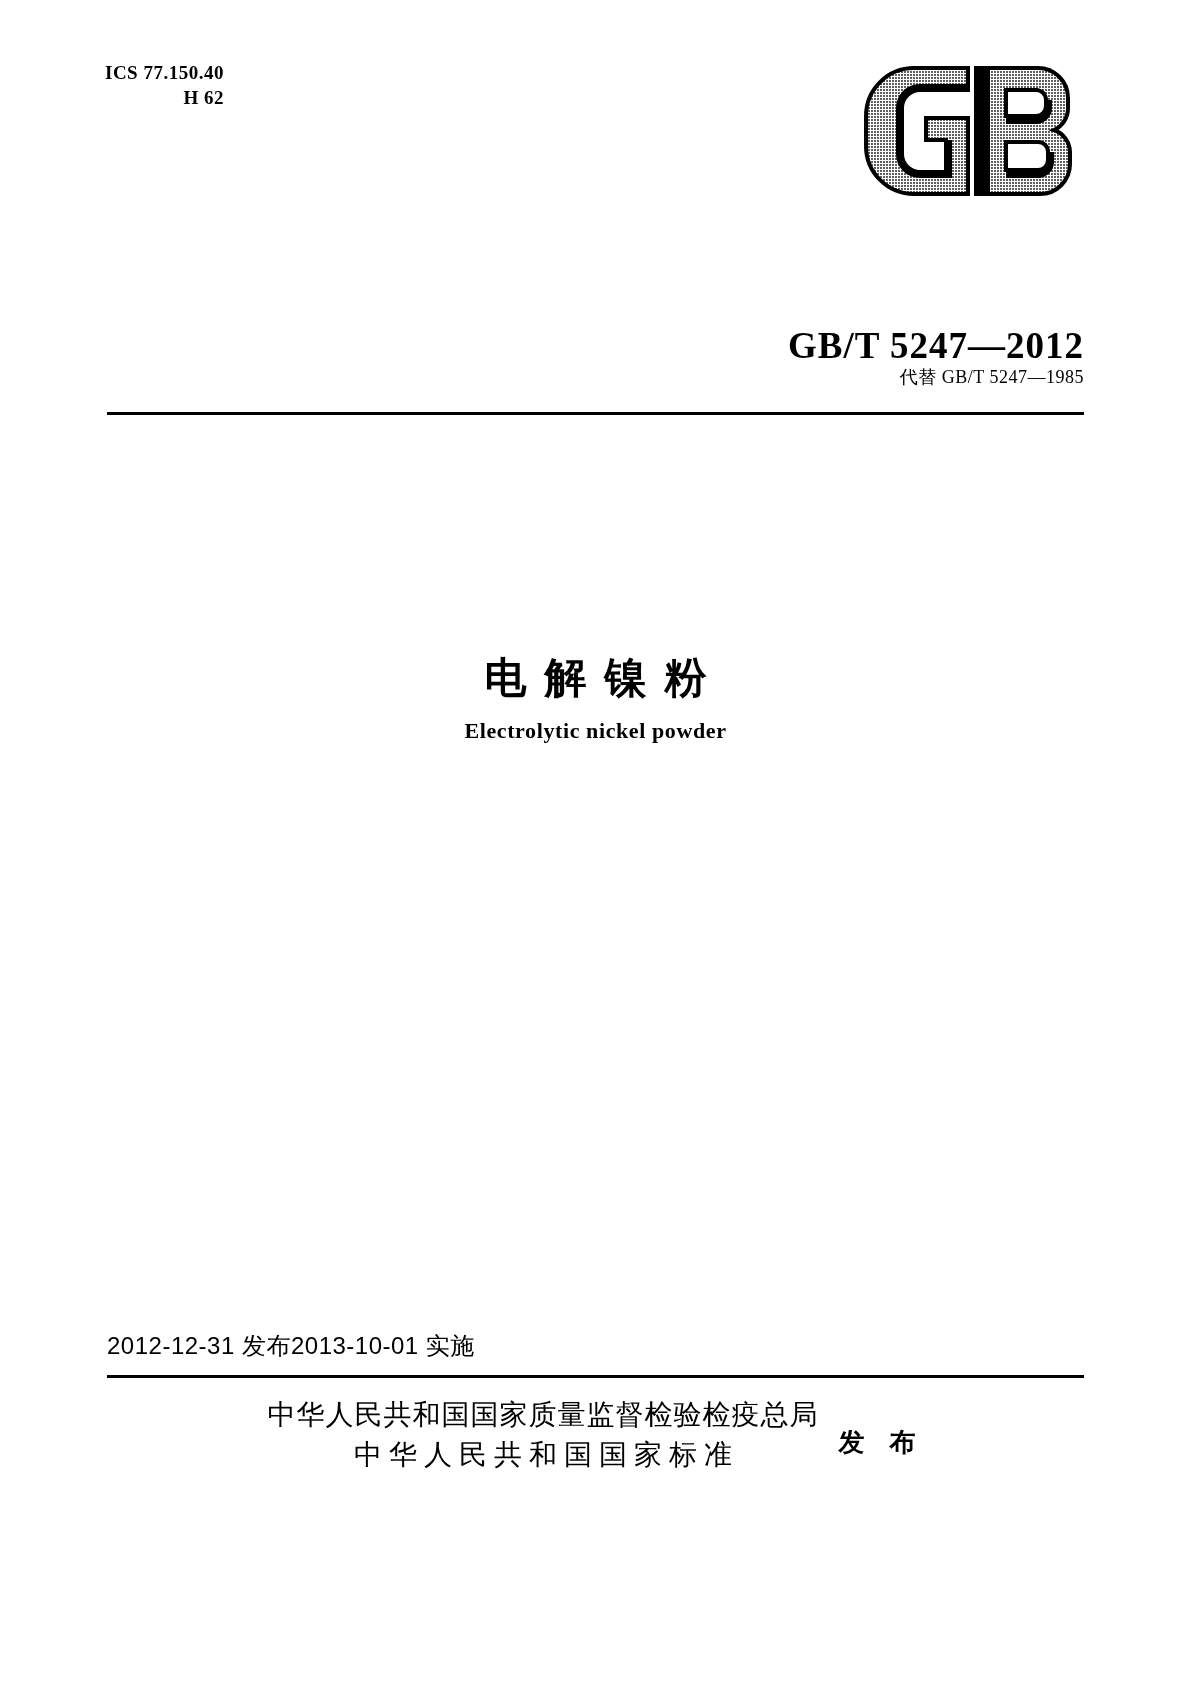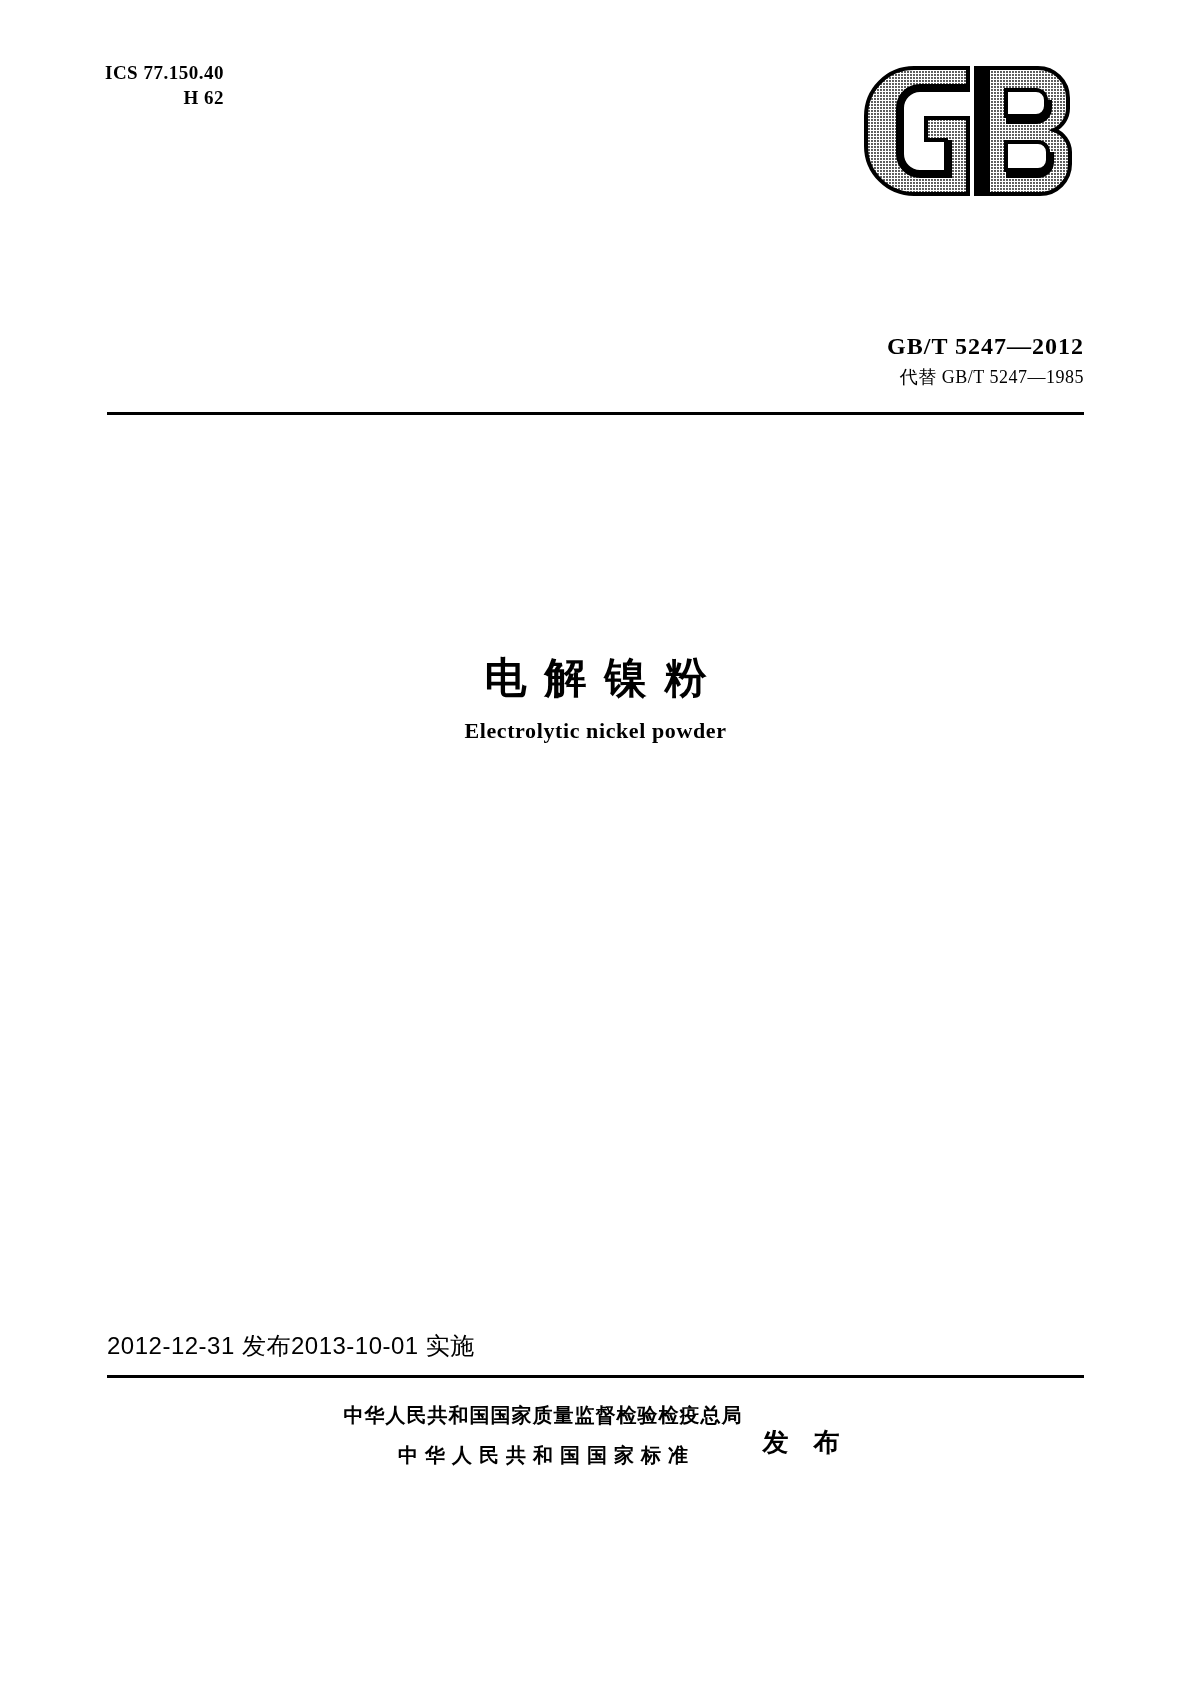--- a/index.html
+++ b/index.html
@@ -60,21 +60,21 @@
   
   .std-num-block {
     position: absolute;
     right: 107px;
     top: 330px;
     text-align: right;
   }
   .std-num {
     font-family: "Liberation Serif", serif;
     font-weight: bold;
-    font-size: 24px;
+    font-size: 37px;
     letter-spacing: 1px;
     line-height: 32px;
   }
   .std-replace {
     font-family: "Liberation Serif", serif;
     font-size: 18px;
     letter-spacing: 0.5px;
     margin-top: 3px;
   }
 
@@ -143,22 +143,22 @@
     position: absolute;
     left: 0;
     right: 0;
     top: 1395px;
     display: flex;
     justify-content: center;
     align-items: center;
   }
   .issuer-names {
     font-family: "DejaVu Sans", sans-serif;
-    font-weight: bold;
-    font-size: 20px;
+    font-weight: normal;
+    font-size: 28px;
     line-height: 40px;
     text-align: center;
   }
   .issuer-names .l1 { letter-spacing: 1px; }
   .issuer-names .l2 { letter-spacing: 7px; text-indent: 7px; }
   .issuer-publish {
     font-family: "DejaVu Sans", sans-serif;
     font-weight: bold;
     font-size: 26px;
     letter-spacing: 8px;

